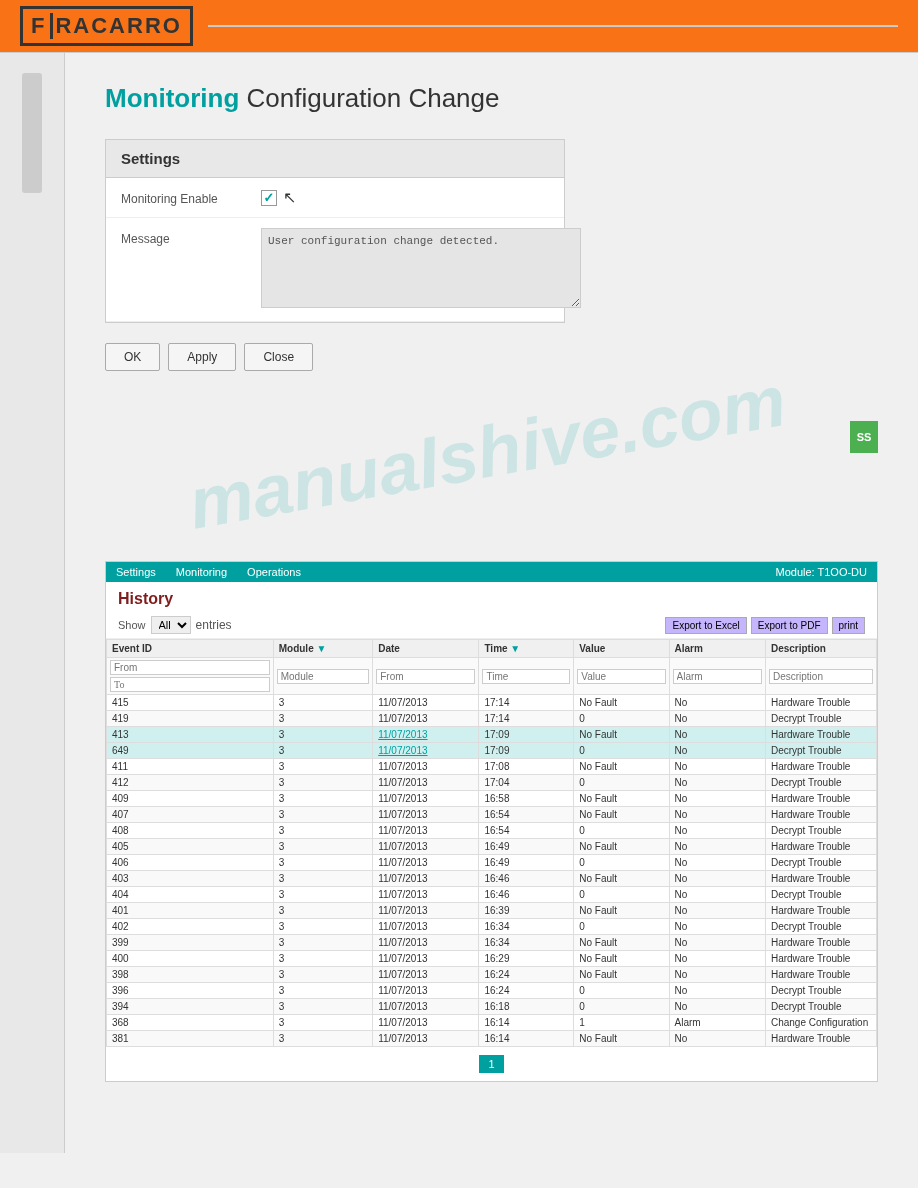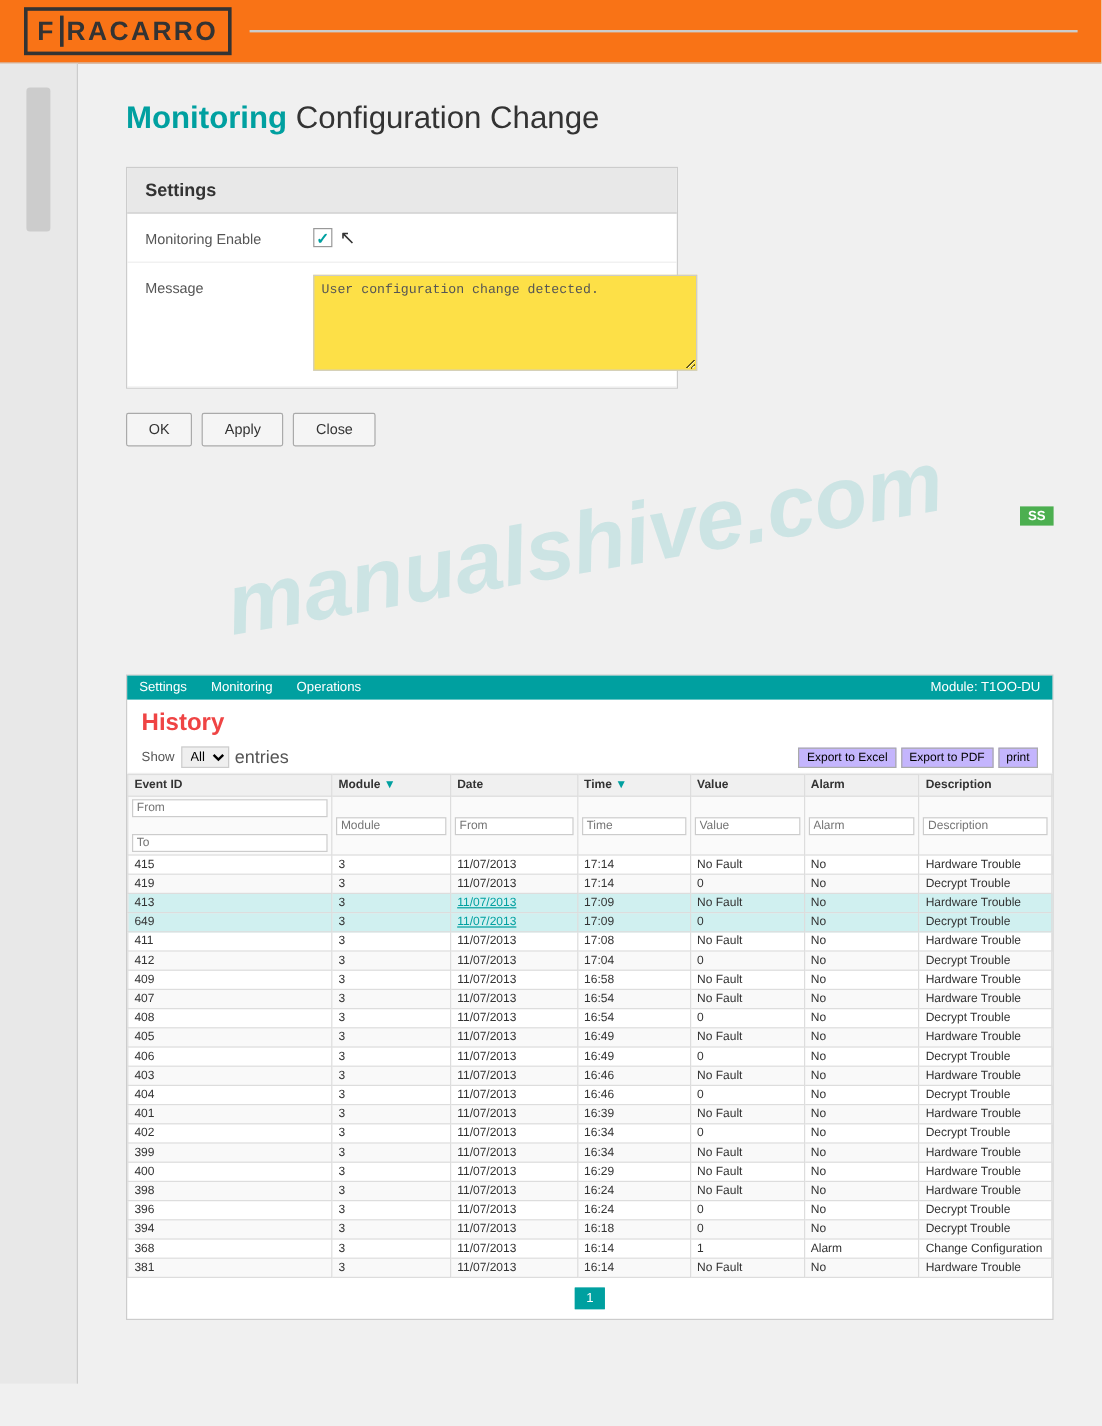--- a/index.html
+++ b/index.html
@@ -141,21 +141,21 @@
     }
     .message-textarea {
       width: 320px;
       height: 80px;
       border: 1px solid #ccc;
       padding: 6px;
       font-family: 'Courier New', monospace;
       font-size: 11px;
       color: #555;
       resize: both;
-      background: #fde047;
+      background: #e5e5e5;
     }
 
     
     .button-row {
       display: flex;
       gap: 8px;
       margin-top: 5px;
       margin-bottom: 20px;
     }
     .btn {
@@ -183,21 +183,21 @@
       font-weight: bold;
       transform: rotate(-10deg);
       pointer-events: none;
       white-space: nowrap;
     }
     .excel-icon {
       position: absolute;
       right: 0;
       top: 30px;
       width: 28px;
-      height: 16px;
+      height: 32px;
       background: #4caf50;
       color: white;
       display: flex;
       align-items: center;
       justify-content: center;
       font-size: 11px;
       font-weight: bold;
     }
 
     
@@ -218,40 +218,40 @@
       color: #fff;
       font-size: 11px;
       cursor: pointer;
     }
     .nav-module {
       color: #fff;
       font-size: 11px;
       margin-left: auto;
     }
     .history-title {
-      color: #ef4444;
-      font-size: 20px;
+      color: #7f1d1d;
+      font-size: 16px;
       font-weight: bold;
       padding: 8px 12px 4px;
     }
     .history-controls {
       display: flex;
       align-items: center;
       padding: 4px 12px;
       gap: 5px;
       border-bottom: 1px solid #eee;
     }
     .show-label { font-size: 11px; color: #555; }
     .show-select {
       border: 1px solid #ccc;
       font-size: 11px;
       padding: 1px 3px;
       width: 40px;
     }
-    .entries-label { font-size: 15px; color: #555; }
+    .entries-label { font-size: 12px; color: #555; }
     .export-buttons {
       margin-left: auto;
       display: flex;
       gap: 4px;
     }
     .export-btn {
       padding: 2px 6px;
       border: 1px solid #aaa;
       background: #c4b5fd;
       font-size: 10px;
@@ -415,21 +415,21 @@
             <th>Time <span style="color:#00a0a0">▼</span></th>
             <th>Value</th>
             <th>Alarm</th>
             <th>Description</th>
           </tr>
         </thead>
         <tbody id="history-filter-row">
           <tr class="filter-row">
             <td>
               <input class="filter-input" placeholder="From" style="">
-              <input class="filter-input" placeholder="To" style="margin-top: 14px;">
+              <input class="filter-input" placeholder="To" style="margin-top: 2px; font-family: Liberation Serif, serif;">
             </td>
             <td>
               <input class="filter-input" placeholder="Module" style="">
             </td>
             <td>
               <input class="filter-input" placeholder="From" style="">
             </td>
             <td>
               <input class="filter-input" placeholder="Time" style="">
             </td>

